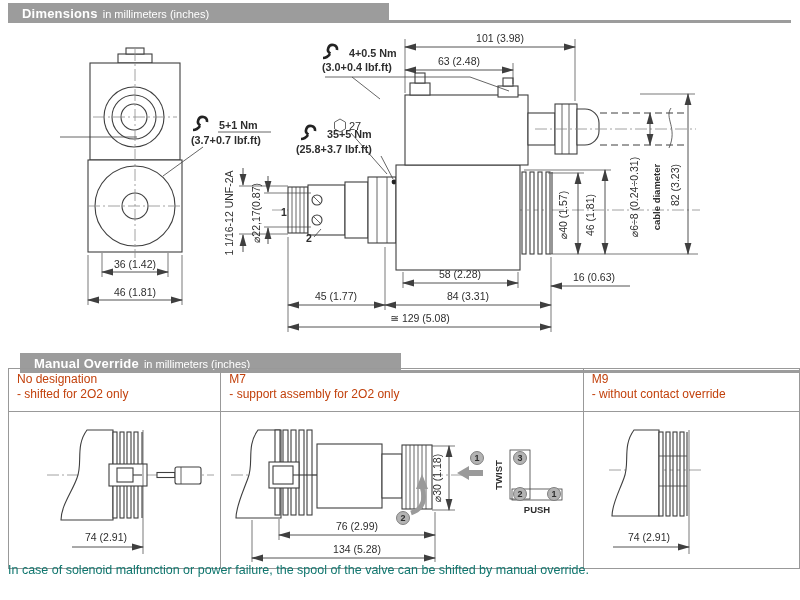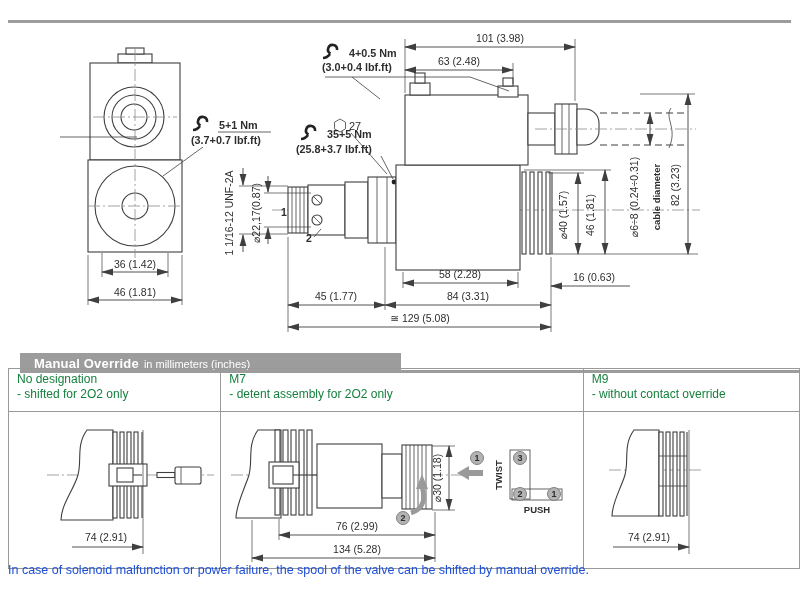--- a/index.html
+++ b/index.html
@@ -7,23 +7,23 @@
   .sec{position:absolute;left:8px;width:783px;height:20px;}
   .sec .rule{position:absolute;left:0;bottom:0;width:783px;height:3px;background:#9c9c9c;}
   .sec .bar{position:absolute;left:0;top:0;width:381px;height:20px;background:#9c9c9c;color:#fff;
             padding-left:14px;box-sizing:border-box;line-height:20px;white-space:nowrap;}
   .sec .bar b{font-size:13px;font-weight:bold;letter-spacing:.2px;}
   .sec .bar span{font-size:11px;margin-left:5px;}
   #sec1{top:3px;} #sec2{top:353px;margin-left:12px;}
   #draw1{position:absolute;left:0;top:25px;}
   table.ovr{position:absolute;left:8px;top:368px;border-collapse:collapse;table-layout:fixed;}
   table.ovr td{border:1px solid #999;padding:0;vertical-align:top;}
-  td.hd{height:36px;font-size:12px;color:#15803d;padding:3px 8px !important;line-height:15px;}
+  td.hd{height:36px;font-size:12px;color:#c2410c;padding:3px 8px !important;line-height:15px;}
   td.bd{height:152px;}
-  .foot{position:absolute;left:8px;top:562px;font-size:12.5px;color:#1d4ed8;line-height:16px;}
+  .foot{position:absolute;left:8px;top:562px;font-size:12.5px;color:#0f766e;line-height:16px;}
   
   .ln{stroke:#3f3f3f;stroke-width:1.1;fill:none;}
   .fw{stroke:#3f3f3f;stroke-width:1.1;fill:#fff;}
   .thin{stroke:#3f3f3f;stroke-width:.8;fill:none;}
   .cl{stroke:#8a8a8a;stroke-width:.8;fill:none;stroke-dasharray:12 3 2 3;}
   .dash{stroke:#3f3f3f;stroke-width:1;fill:none;stroke-dasharray:7 4;}
   .dim{stroke:#3f3f3f;stroke-width:.9;fill:none;}
   .ext{stroke:#3f3f3f;stroke-width:.7;fill:none;}
   text{fill:#2e2e2e;font-size:10.5px;font-family:"Liberation Sans",sans-serif;}
   .tam{text-anchor:middle;}
@@ -32,20 +32,23 @@
   .small{font-size:9.5px;}
   .gray{fill:#9a9a9a;}
   .numc{fill:#b3b3b3;stroke:#777;stroke-width:.9;}
   .numt{font-size:9px;font-weight:bold;fill:#2e2e2e;text-anchor:middle;}
 </style>
 </head>
 <body>
 
 <div class="sec" id="sec1">
   <div class="rule"></div>
+  <div class="bar">
+    <b>Dimensions</b><span>in millimeters (inches)</span>
+  </div>
 </div>
 
 <svg id="draw1" width="800" height="312" viewBox="0 0 800 312">
   <defs>
     <marker id="ar" viewBox="0 0 12 8" refX="11" refY="4" markerWidth="12" markerHeight="8" orient="auto-start-reverse" markerUnits="userSpaceOnUse">
       <path d="M0,0.6 L12,4 L0,7.4 Z" fill="#3f3f3f"></path>
     </marker>
     <g id="wr">
       <path d="M0,13 Q4,13 7,9" stroke="#222" stroke-width="2.6" fill="none"></path>
       <path d="M7.5,8.5 a4.5,4.5 0 1 1 6.5,-3.5" stroke="#222" stroke-width="2.6" fill="none"></path>
@@ -218,21 +221,21 @@
 
 <table class="ovr">
   <tbody>
       <tr>
     <td class="hd" style="width:209px">
       <div>No designation</div>
       <div>- shifted for 2O2 only</div>
     </td>
     <td class="hd" style="width:359px">
       <div>M7</div>
-      <div>- detent assembly for 2O2 only</div>
+      <div>- support assembly for 2O2 only</div>
     </td>
     <td class="hd" style="width:213px">
       <div>M9</div>
       <div>- without contact override</div>
     </td>
   </tr>
   <tr>
     <td class="bd">
       <svg width="209" height="152" viewBox="0 0 209 152">
         <line class="cl" x1="38" y1="63" x2="205" y2="63"></line>

